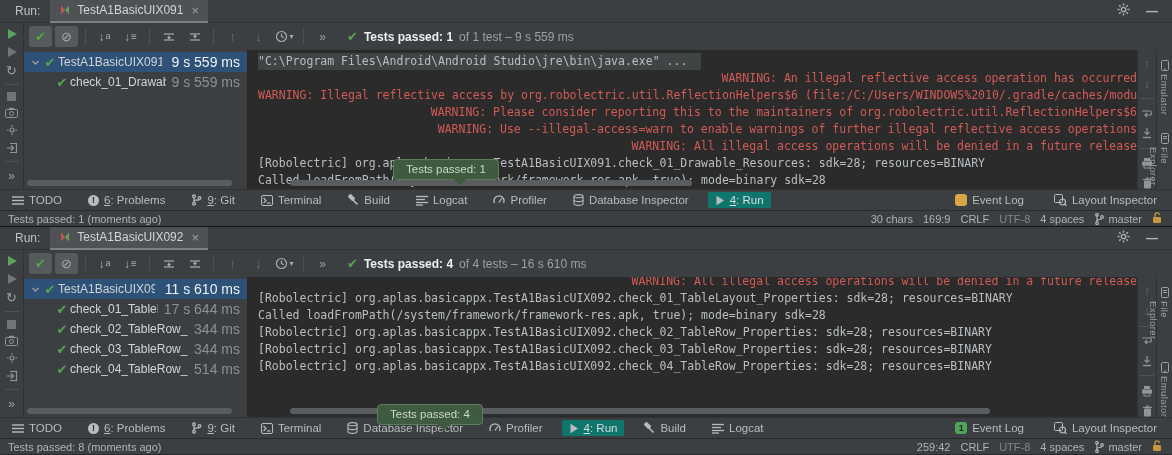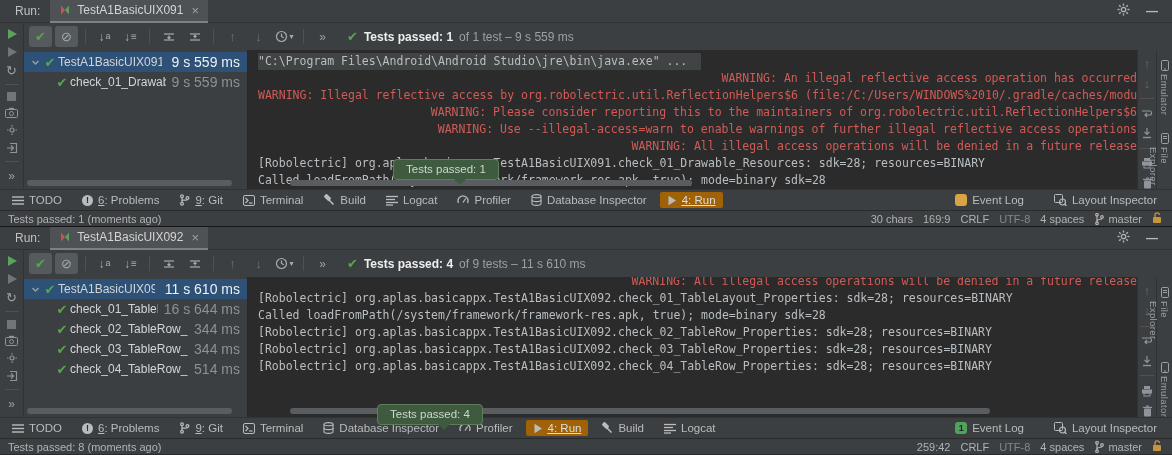--- a/index.html
+++ b/index.html
@@ -51,23 +51,23 @@
   .cline.hl{background:#404445;display:inline-block;padding-right:14px;}
   .clip-top{margin-top:-7px;}
   .console-scroll{position:absolute;bottom:3px;height:6px;border-radius:3px;background:#5a5d5f;}
   .p1 .console-scroll{left:266px;width:402px;}
   .p2 .console-scroll{left:266px;width:700px;}
   .right-icons{flex:0 0 18px;border-left:1px solid #323232;background:#3c3f41;display:flex;flex-direction:column;align-items:center;gap:7px;padding-top:8px;color:#8f959a;}
   .right-icons .dimtxt{opacity:.5;font-size:12px;}
   .far-strip{flex:0 0 16px;border-left:1px solid #323232;background:#3c3f41;display:flex;flex-direction:column;align-items:center;gap:18px;padding-top:10px;}
   .side-label{writing-mode:vertical-rl;font-size:9.5px;color:#9aa0a5;letter-spacing:.4px;display:flex;align-items:center;gap:3px;}
   
-  .twbar{flex:0 0 21px;border-top:1px solid #323232;display:flex;align-items:center;padding:0 8px 0 5px;gap:6px;font-size:11.5px;color:#b9bcbe;}
+  .twbar{flex:0 0 21px;border-top:1px solid #323232;display:flex;align-items:center;padding:0 8px 0 5px;gap:12px;font-size:11.5px;color:#b9bcbe;}
   .tw-item{display:flex;align-items:center;gap:5px;padding:2px 7px;border-radius:2px;white-space:nowrap;}
-  .tw-item.active{background:#a16207;color:#dcdee0;text-decoration:underline;}
+  .tw-item.active{background:#0f766e;color:#dcdee0;}
   .tw-item u{text-decoration:underline;}
   .tw-right{margin-left:auto;display:flex;align-items:center;gap:16px;}
   .badge{width:12px;height:12px;border-radius:3px;display:inline-flex;align-items:center;justify-content:center;font-size:9px;color:#1e2a1e;font-weight:bold;}
   
   .statusbar{flex:0 0 16px;border-top:1px solid #2a2a2a;display:flex;align-items:center;font-size:11px;color:#b0b3b5;padding:0 10px 0 8px;background:#3c3f41;}
   .status-right{margin-left:auto;display:flex;align-items:center;gap:10px;}
   .status-right .dim{color:#83878a;}
   .branch{display:flex;align-items:center;gap:4px;}
   
   .tooltip{position:absolute;background:#3e5b40;border:1px solid #5d7d5d;border-radius:4px;padding:3px 12px 4px;color:#ccd6cc;font-size:11.5px;z-index:5;white-space:nowrap;}
@@ -669,40 +669,40 @@
             <div class="tbtn">
               <span class="icn">
                 <span style="color:#9aa0a5">»</span>
               </span>
             </div>
             <div class="summary">
               <span class="icn">
                 <span class="glyph-check">✔</span>
               </span>
               <span class="strong">Tests passed: 4</span>
-              <span class="rest">of 9 tests – 11 s 610 ms</span>
+              <span class="rest">of 4 tests – 16 s 610 ms</span>
             </div>
           </div>
           <div class="content">
             <div class="tree">
               <div class="tree-row sel" style="padding-left: 4px;">
                 <span class="icn chev">
                   <svg width="9" height="9" viewBox="0 0 9 9">
                     <path d="M1.5 3 L4.5 6 L7.5 3" fill="none" stroke="#9aa0a6" stroke-width="1.4"></path>
                   </svg>
                 </span>
                 <span class="tick glyph-check">✔</span>
                 <span class="lbl">TestA1BasicUIX092</span>
                 <span class="sfx">(org.aplas.basica</span>
                 <span class="time">11 s 610 ms</span>
               </div>
               <div class="tree-row" style="padding-left: 30px;">
                 <span class="tick glyph-check">✔</span>
                 <span class="lbl">check_01_TableLayout_Properties</span>
-                <span class="time">16 s 644 ms</span>
+                <span class="time">17 s 644 ms</span>
               </div>
               <div class="tree-row" style="padding-left: 30px;">
                 <span class="tick glyph-check">✔</span>
                 <span class="lbl">check_02_TableRow_Properties</span>
                 <span class="time">344 ms</span>
               </div>
               <div class="tree-row" style="padding-left: 30px;">
                 <span class="tick glyph-check">✔</span>
                 <span class="lbl">check_03_TableRow_Properties</span>
                 <span class="time">344 ms</span>

